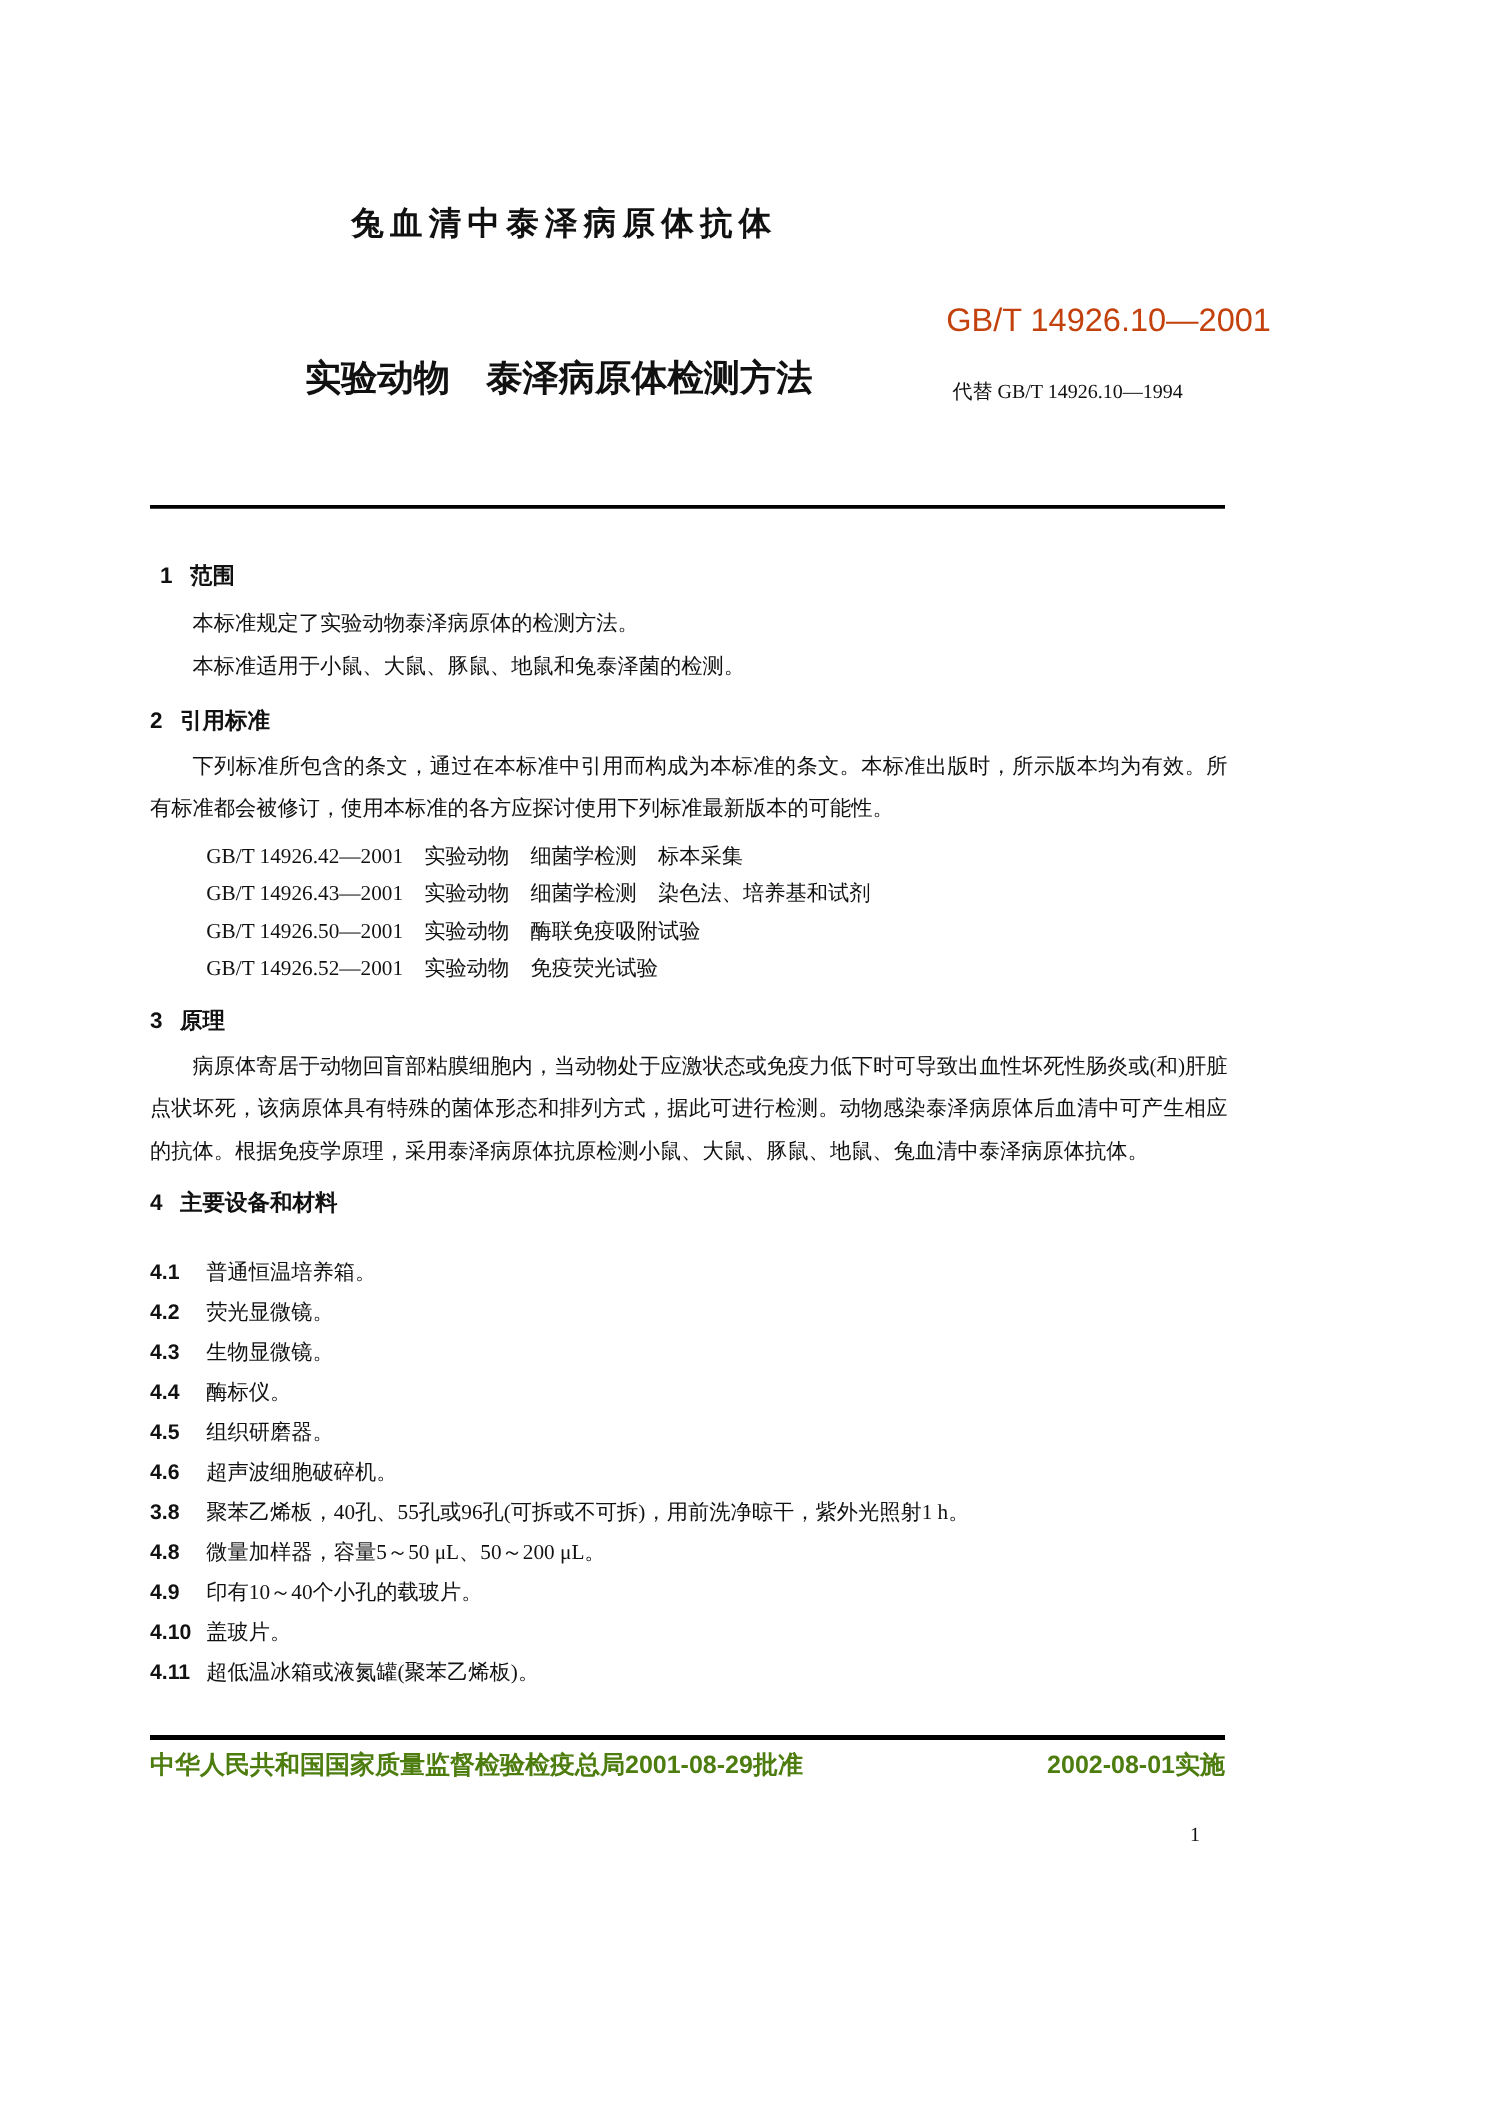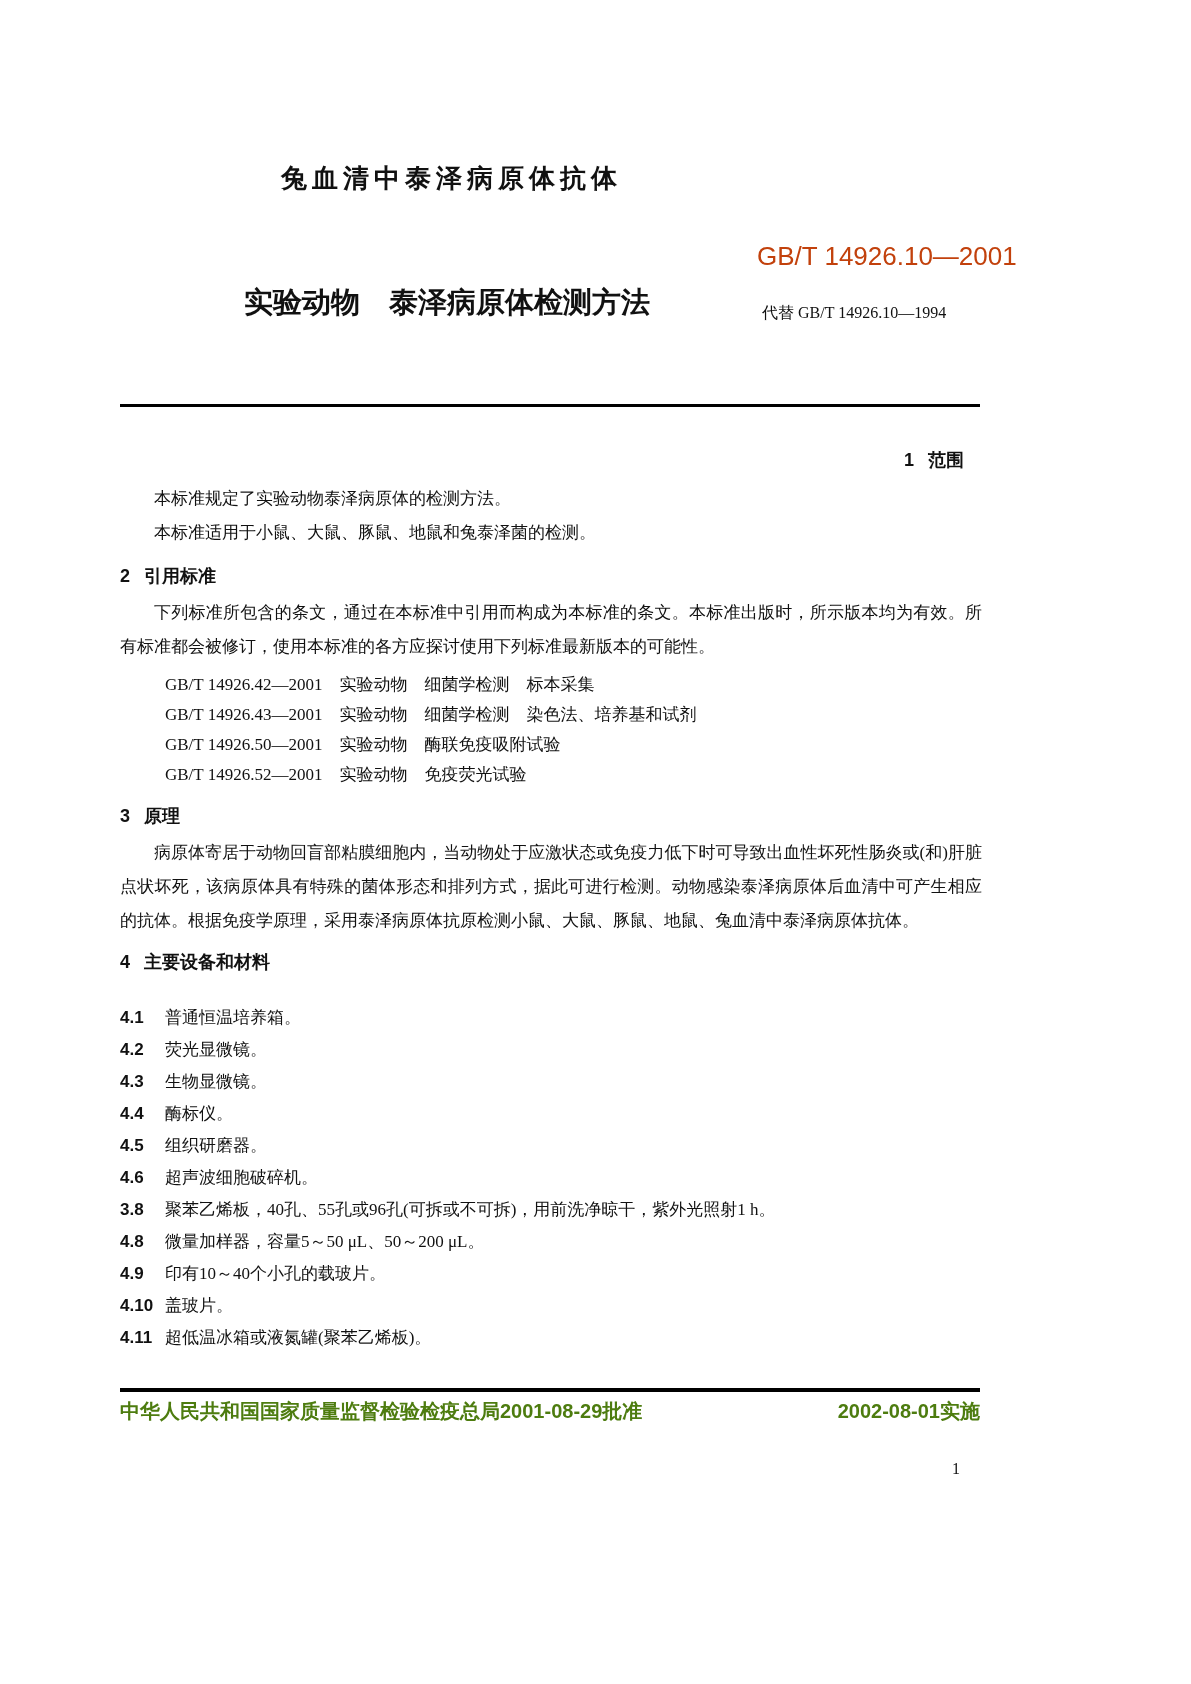--- a/index.html
+++ b/index.html
@@ -47,21 +47,21 @@
   
   .doc-body {
     position: absolute; left: 120px; top: 440px; width: 862px;
     font-size: 17px; line-height: 34px; text-align: justify; color: #111;
   }
   .sec-heading {
     font-family: "Liberation Sans", "DejaVu Sans", sans-serif;
     font-size: 18px; font-weight: bold; line-height: 24px; text-align: left;
   }
   .sec-no { margin-right: 14px; }
-  .h-s1 { margin: 8px 18px 10px; text-align: right; }
+  .h-s1 { margin: 8px 8px 10px; }
   .h-s2 { margin: 14px 0 8px; }
   .h-s3 { margin: 14px 0 8px; }
   .h-s4 { margin: 12px 0 28px; }
   .para { text-indent: 2em; margin: 0; }
   .refs { margin: 6px 0 0 45px; line-height: 30px; text-align: left; }
   .ref-line { white-space: nowrap; }
   .equip-list { margin: 0; text-align: left; }
   .equip-item { line-height: 32px; white-space: nowrap; }
   .equip-no {
     display: inline-block; width: 45px;

